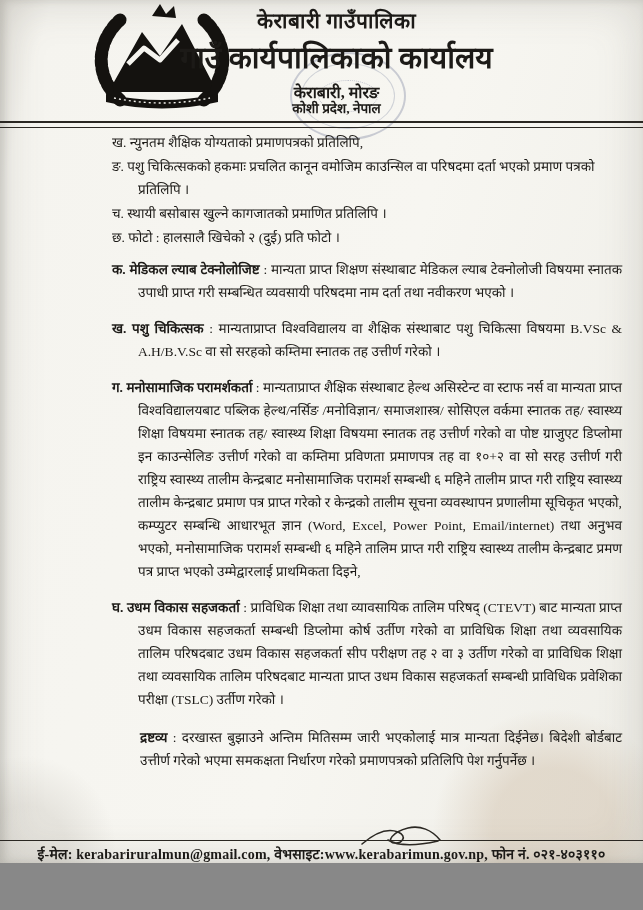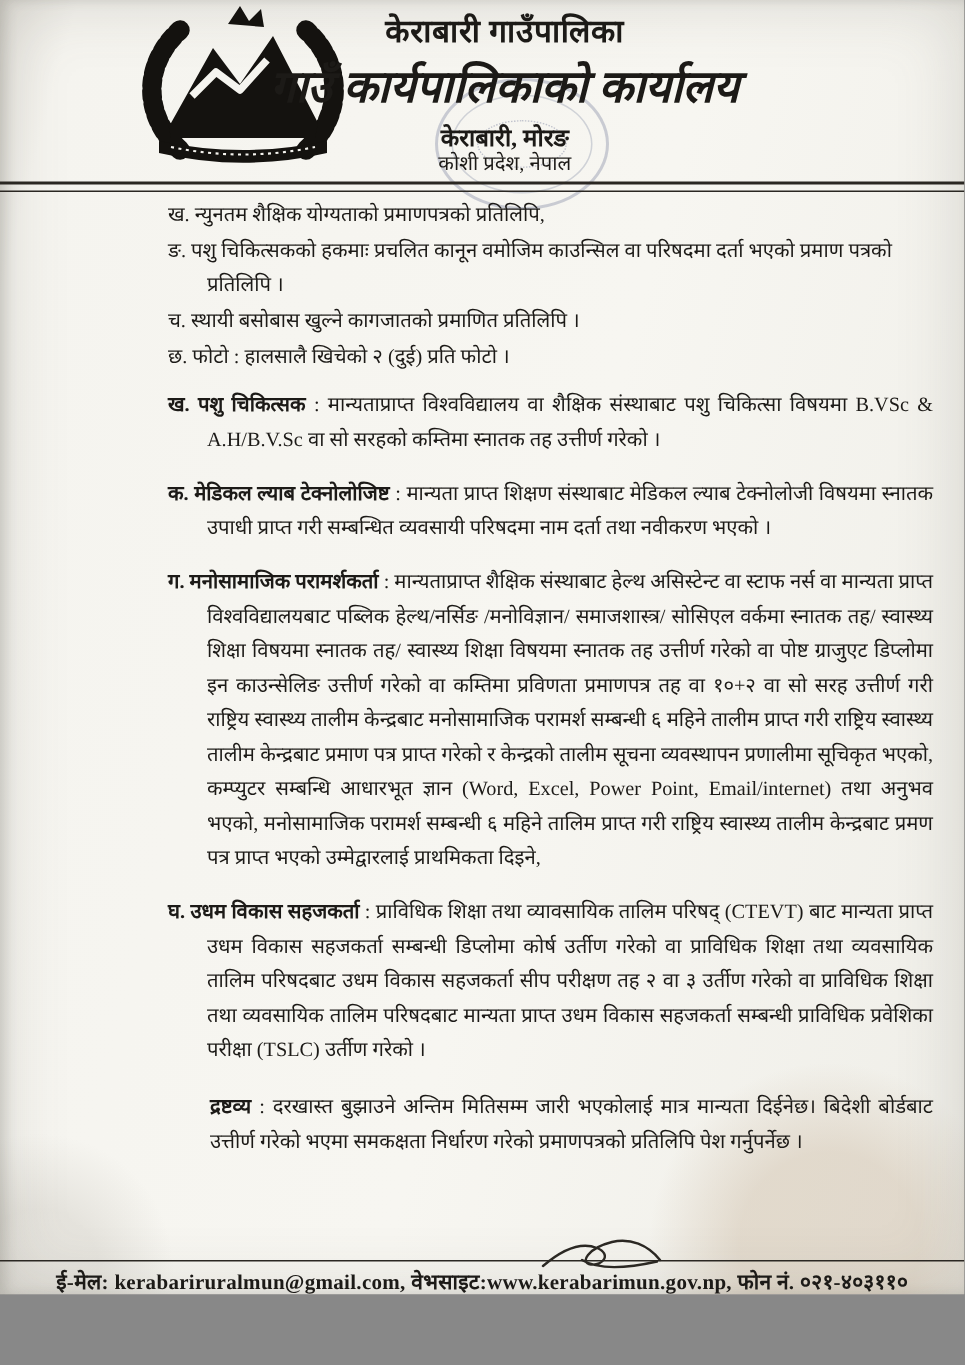--- a/index.html
+++ b/index.html
@@ -27,23 +27,23 @@
   .seal::before {
     content:""; position:absolute; inset:9px;
     border:1.5px solid rgba(70,80,125,.22); border-radius:50%;
   }
   .seal::after {
     content:""; position:absolute; inset:26px;
     border:1px dotted rgba(70,80,125,.30); border-radius:50%;
   }
   .titles { position:relative; text-align:center; padding-left:30px; z-index:2; }
   .t1 { font-size:21px; font-weight:bold; letter-spacing:.5px; }
-  .t2 { font-size:30px; font-weight:bold; margin-top:2px;font-style:italic; }
+  .t2 { font-size:30px; font-weight:bold; margin-top:2px; }
   .t3 { font-size:16px; font-weight:bold; margin-top:7px; line-height:17px; }
-  .t4 { font-size:13.5px; font-weight:normal; line-height:16px; }
+  .t4 { font-size:13.5px; font-weight:bold; line-height:16px; }
   .rule-double {
     position:absolute; left:0; right:0; top:121px; height:4px;
     border-top:2px solid #2a2722; border-bottom:1.5px solid #2a2722;
   }
   
   .body {
     position:absolute; top:127px; left:0; right:0; bottom:70px;
     overflow:hidden;
     padding:3px 21px 0 112px;
     font-size:13.5px; line-height:23px;
@@ -108,28 +108,28 @@
       <span>च.</span>
       <span>स्थायी बसोबास खुल्ने कागजातको प्रमाणित प्रतिलिपि ।</span>
     </div>
     <div class="chk">
       <span>छ.</span>
       <span>फोटो : हालसालै खिचेको २ (दुई) प्रति फोटो ।</span>
     </div>
 
 
     <p class="item">
+      <span class="ttl">क.</span>
+      <span class="ttl">मेडिकल ल्याब टेक्नोलोजिष्ट</span>
+      <span>: मान्यता प्राप्त शिक्षण संस्थाबाट मेडिकल ल्याब टेक्नोलोजी विषयमा स्नातक उपाधी प्राप्त गरी सम्बन्धित व्यवसायी परिषदमा नाम दर्ता तथा नवीकरण भएको ।</span>
+    </p>
+    <p class="item">
       <span class="ttl">ख.</span>
       <span class="ttl">पशु चिकित्सक</span>
       <span>: मान्यताप्राप्त विश्वविद्यालय वा शैक्षिक संस्थाबाट पशु चिकित्सा विषयमा B.VSc &amp; A.H/B.V.Sc वा सो सरहको कम्तिमा स्नातक तह उत्तीर्ण गरेको ।</span>
-    </p>
-    <p class="item">
-      <span class="ttl">क.</span>
-      <span class="ttl">मेडिकल ल्याब टेक्नोलोजिष्ट</span>
-      <span>: मान्यता प्राप्त शिक्षण संस्थाबाट मेडिकल ल्याब टेक्नोलोजी विषयमा स्नातक उपाधी प्राप्त गरी सम्बन्धित व्यवसायी परिषदमा नाम दर्ता तथा नवीकरण भएको ।</span>
     </p>
     <p class="item">
       <span class="ttl">ग.</span>
       <span class="ttl">मनोसामाजिक परामर्शकर्ता</span>
       <span>: मान्यताप्राप्त शैक्षिक संस्थाबाट हेल्थ असिस्टेन्ट वा स्टाफ नर्स वा मान्यता प्राप्त विश्वविद्यालयबाट पब्लिक हेल्थ/नर्सिङ /मनोविज्ञान/ समाजशास्त्र/ सोसिएल वर्कमा स्नातक तह/ स्वास्थ्य शिक्षा विषयमा स्नातक तह/ स्वास्थ्य शिक्षा विषयमा स्नातक तह उत्तीर्ण गरेको वा पोष्ट ग्राजुएट डिप्लोमा इन काउन्सेलिङ उत्तीर्ण गरेको वा कम्तिमा प्रविणता प्रमाणपत्र तह वा १०+२ वा सो सरह उत्तीर्ण गरी राष्ट्रिय स्वास्थ्य तालीम केन्द्रबाट मनोसामाजिक परामर्श सम्बन्धी ६ महिने तालीम प्राप्त गरी राष्ट्रिय स्वास्थ्य तालीम केन्द्रबाट प्रमाण पत्र प्राप्त गरेको र केन्द्रको तालीम सूचना व्यवस्थापन प्रणालीमा सूचिकृत भएको, कम्प्युटर सम्बन्धि आधारभूत ज्ञान (Word, Excel, Power Point, Email/internet) तथा अनुभव भएको,  मनोसामाजिक परामर्श सम्बन्धी ६ महिने तालिम प्राप्त गरी राष्ट्रिय स्वास्थ्य तालीम केन्द्रबाट प्रमण पत्र प्राप्त भएको उम्मेद्वारलाई प्राथमिकता दिइने,</span>
     </p>
     <p class="item">
       <span class="ttl">घ.</span>
       <span class="ttl">उधम विकास सहजकर्ता</span>
       <span>: प्राविधिक शिक्षा तथा व्यावसायिक तालिम परिषद् (CTEVT) बाट मान्यता प्राप्त उधम विकास सहजकर्ता सम्बन्धी डिप्लोमा कोर्ष उर्तीण गरेको वा प्राविधिक शिक्षा तथा व्यवसायिक तालिम परिषदबाट उधम विकास सहजकर्ता सीप परीक्षण तह २ वा ३ उर्तीण गरेको वा प्राविधिक शिक्षा तथा व्यवसायिक तालिम परिषदबाट मान्यता प्राप्त उधम विकास सहजकर्ता सम्बन्धी प्राविधिक प्रवेशिका परीक्षा (TSLC) उर्तीण गरेको ।</span>

